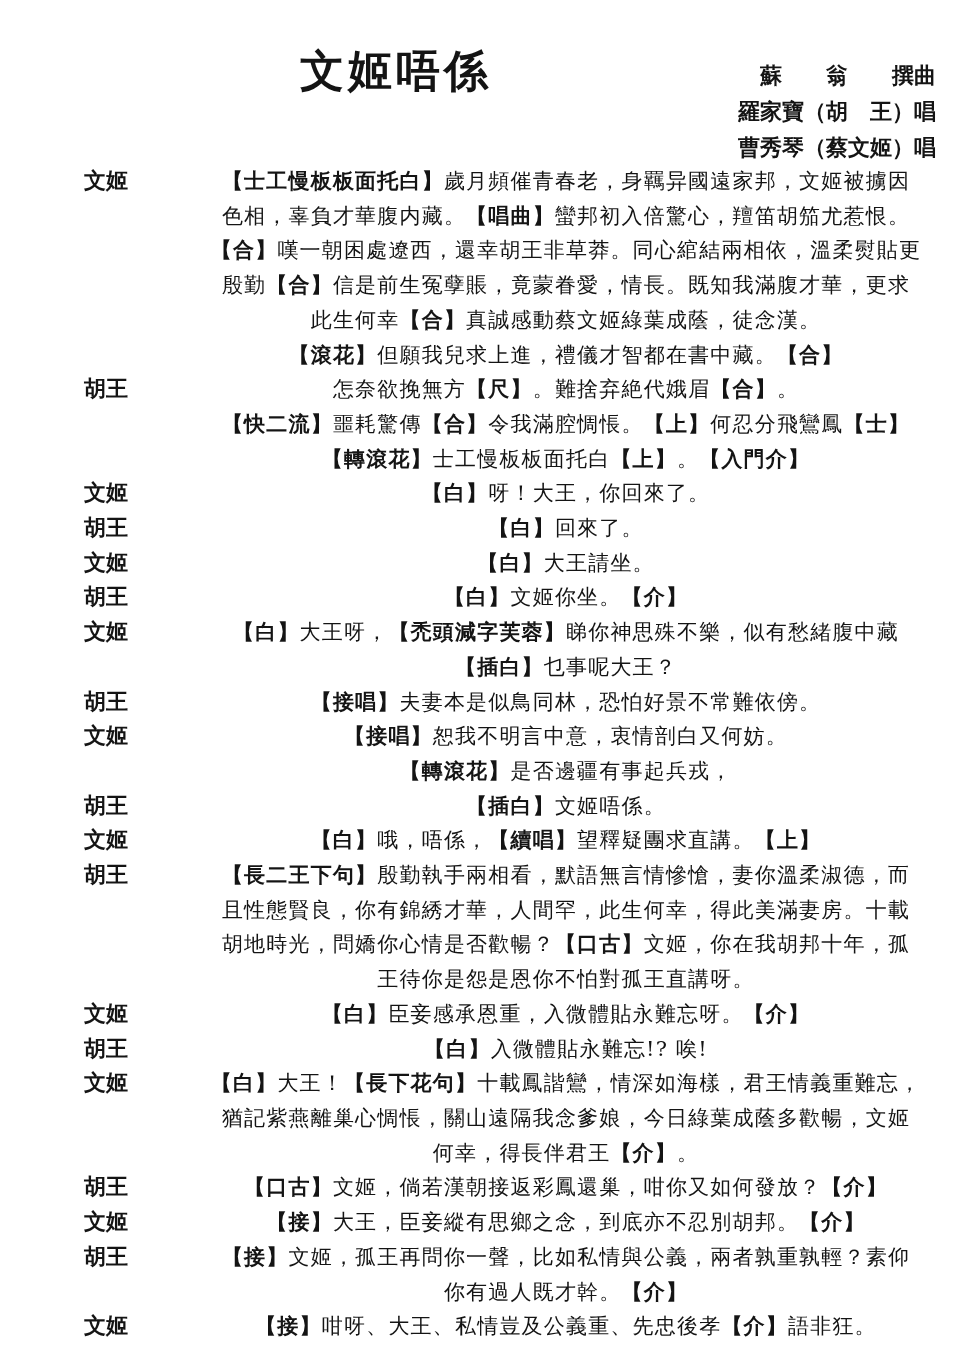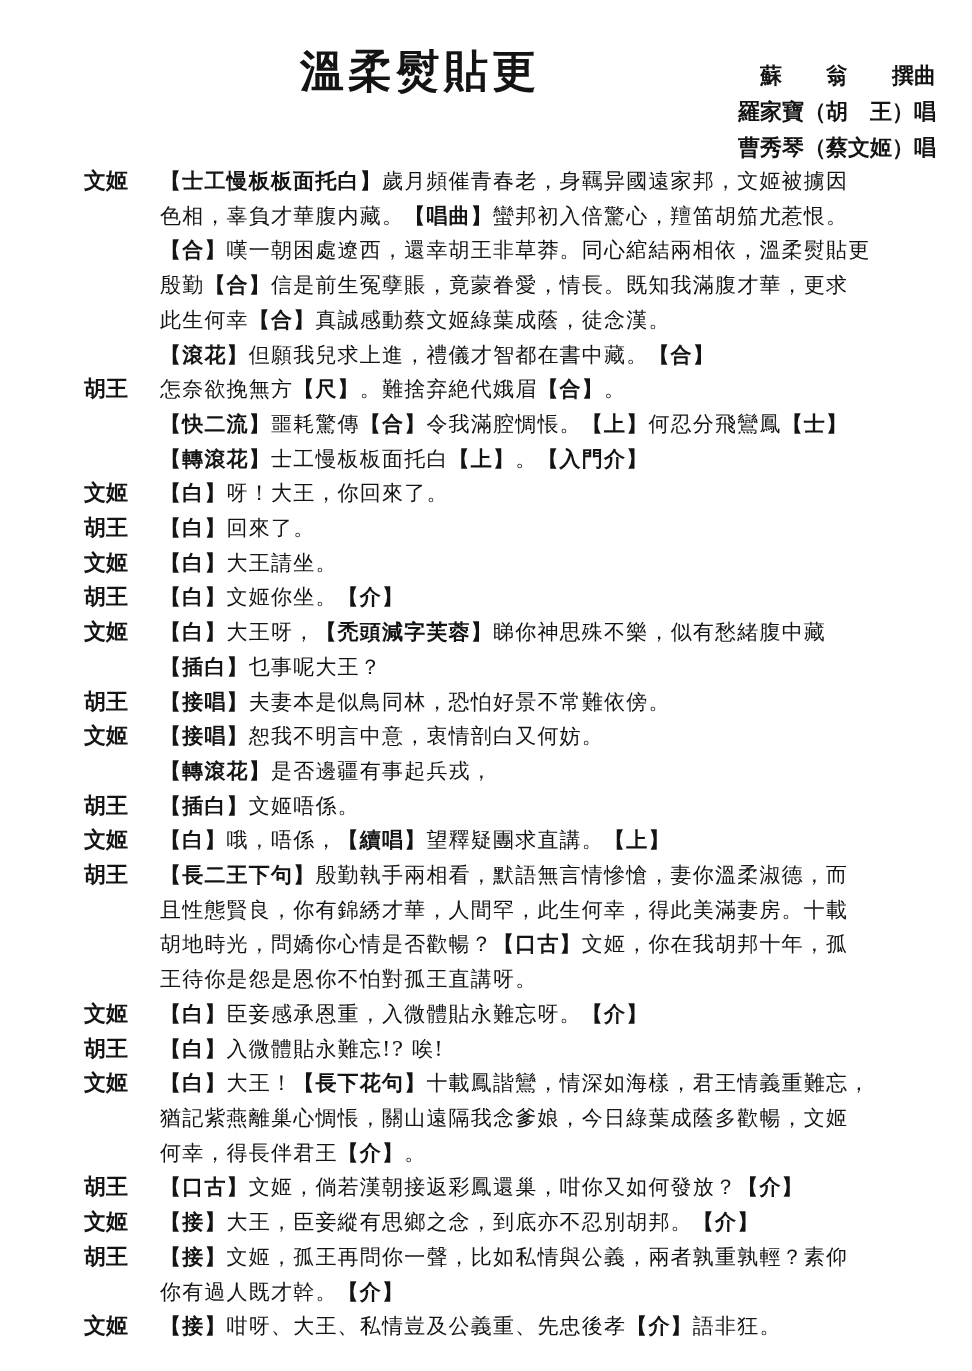--- a/index.html
+++ b/index.html
@@ -24,27 +24,28 @@
   .speaker {
     width: 76px; flex: 0 0 76px; padding-left: 44px;
     font-weight: bold; font-size: 22px; line-height: 34.7px;
     font-family: "DejaVu Sans", "Liberation Sans", sans-serif;
     margin-left: 40px;
   }
   .lines { flex: 1; }
   .line {
     font-size: 21px; line-height: 34.7px; white-space: nowrap;
     letter-spacing: 1.2px;
+    text-align: center;
   }
   .tag { font-weight: bold; font-family: "DejaVu Sans", "Liberation Sans", sans-serif; }
 </style>
 </head>
 <body>
 
-<div class="title">溫柔熨貼更</div>
+<div class="title">文姬唔係</div>
 
 <div class="credits">
   <div class="credit-line">蘇　　翁　　撰曲</div>
   <div class="credit-line">羅家寶（胡　王）唱</div>
   <div class="credit-line">曹秀琴（蔡文姬）唱</div>
 </div>
 
 <div class="script" id="script">
     <div class="entry">
       <div class="speaker">文姬</div>

